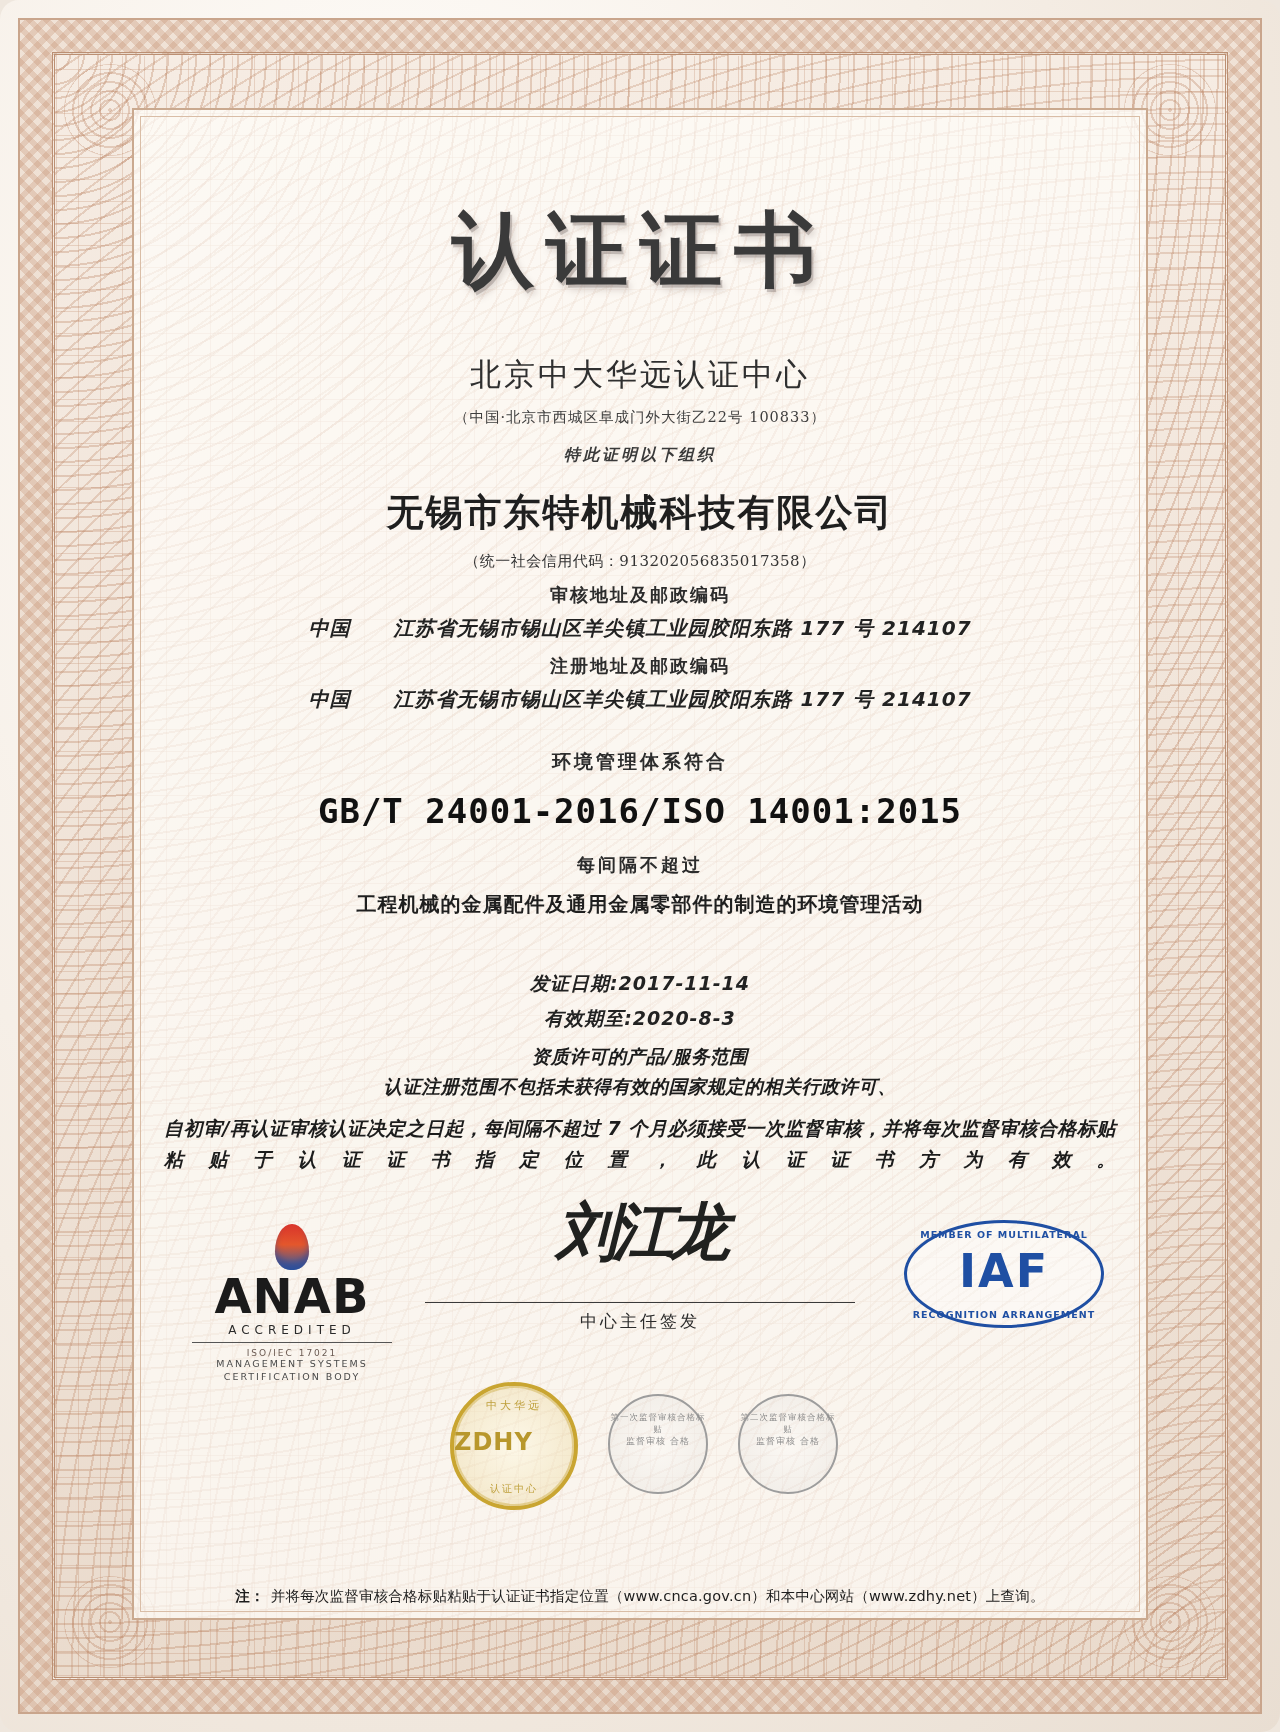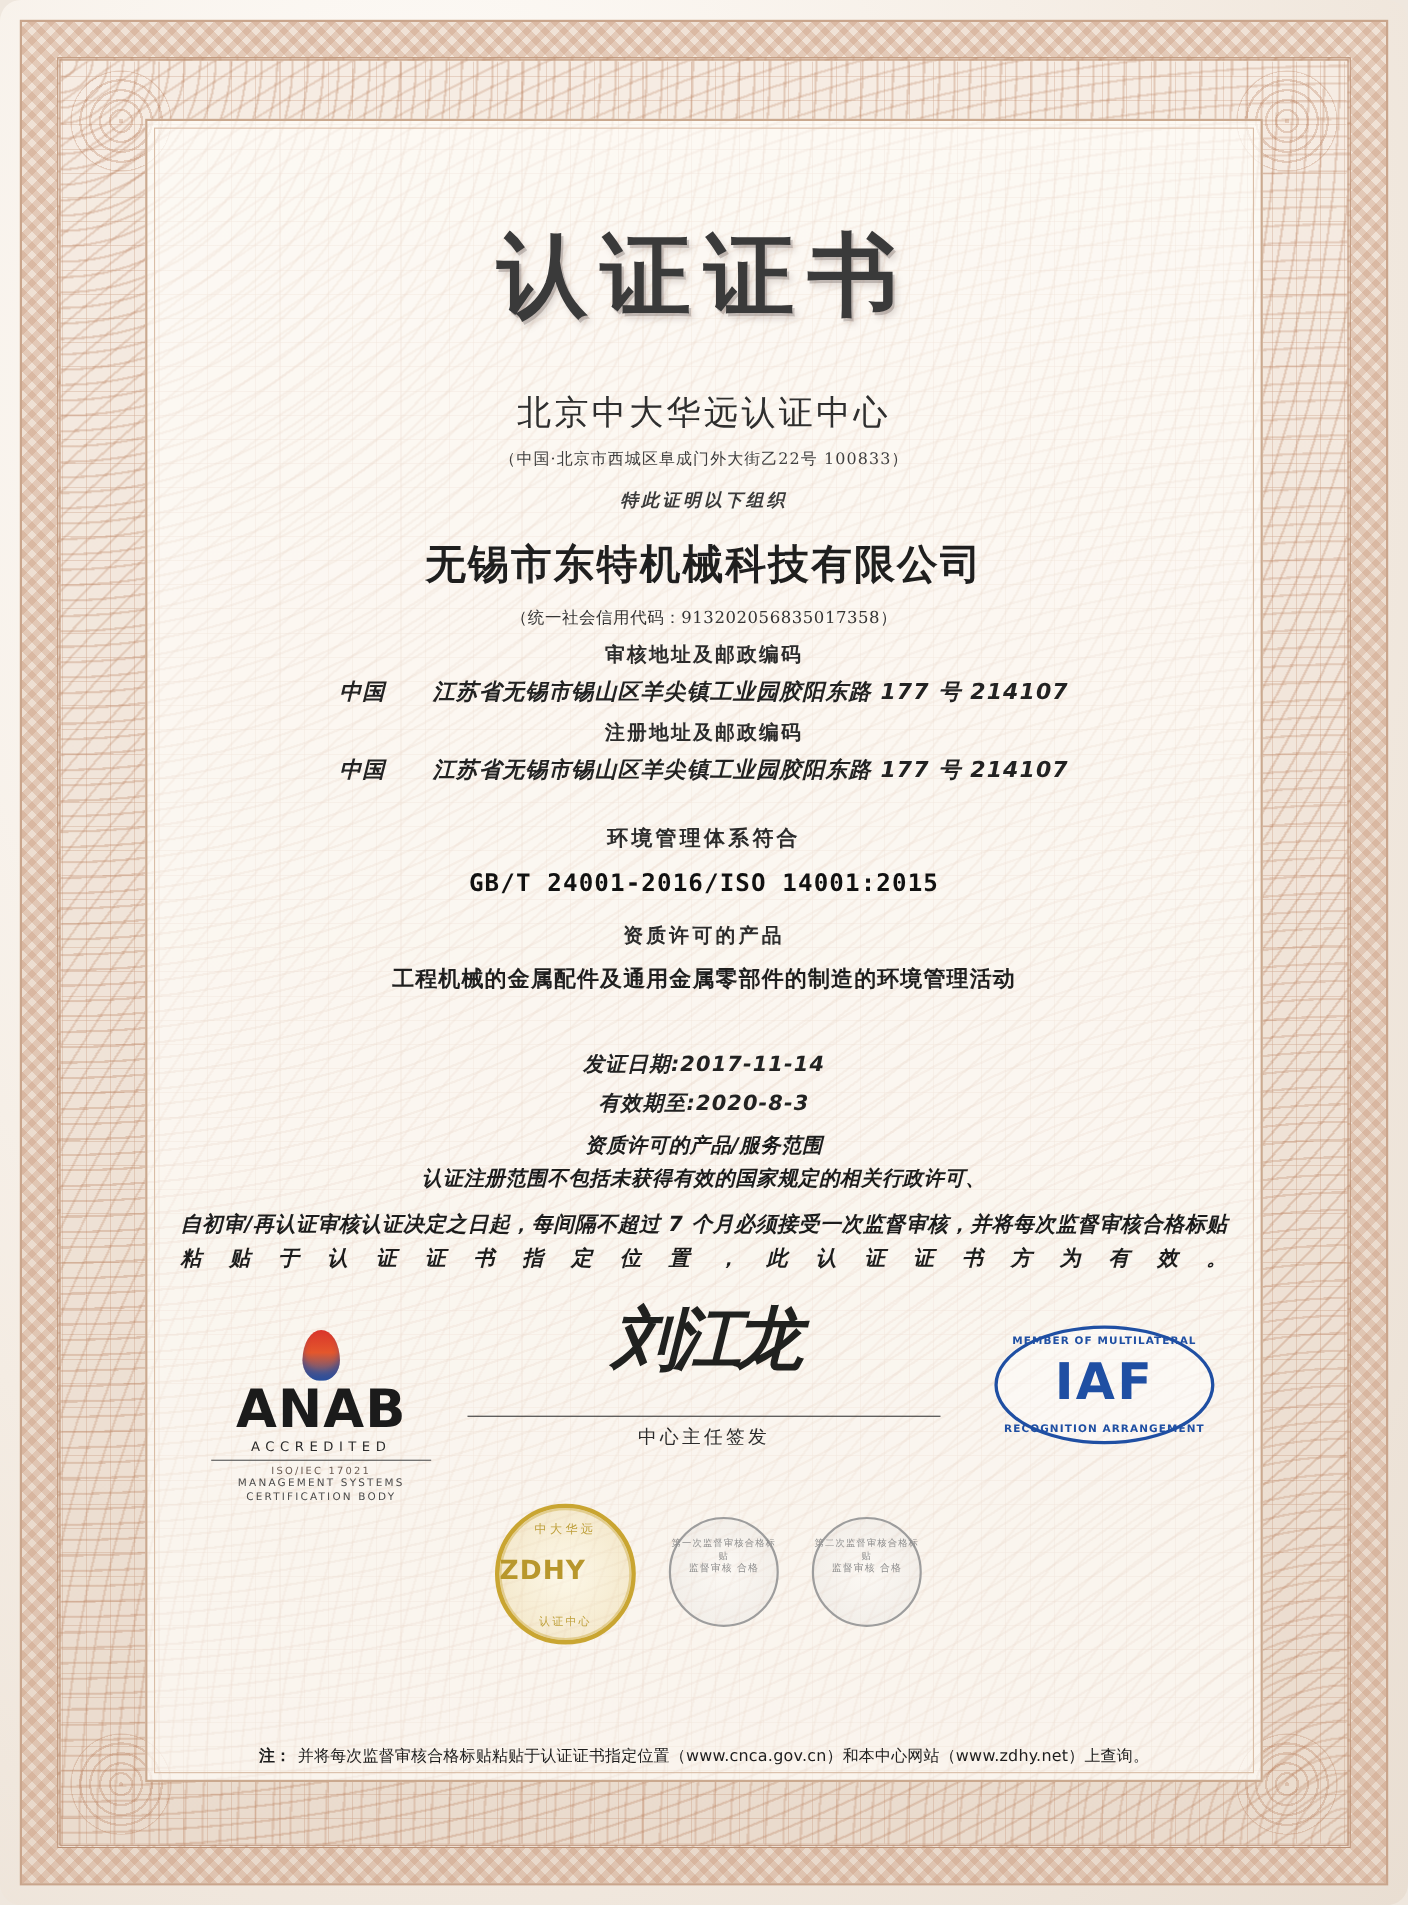--- a/index.html
+++ b/index.html
@@ -145,21 +145,21 @@
     font-family:"DejaVu Sans", sans-serif;
     font-weight:bold;
     font-size:19px;
     letter-spacing:3px;
     color:#2c2c2c;
   }
   .standard{
     margin-top:16px;
     font-family:"DejaVu Sans Mono", monospace;
     font-weight:bold;
-    font-size:22px;
+    font-size:34px;
     letter-spacing:1px;
     color:#111;
   }
   .scope-label{
     margin-top:22px;
     font-family:"DejaVu Sans", sans-serif;
     font-weight:bold;
     font-size:18px;
     letter-spacing:3px;
     color:#2c2c2c;
@@ -377,21 +377,21 @@
     </div>
 
     <div class="label-line">注册地址及邮政编码</div>
     <div class="addr-line">
       <span class="cn">中国</span><span>江苏省无锡市锡山区羊尖镇工业园胶阳东路 177 号  214107</span>
     </div>
 
     <div class="standard-label">环境管理体系符合</div>
     <div class="standard">GB/T 24001-2016/ISO 14001:2015</div>
 
-    <div class="scope-label">资质许可的产品</div>
+    <div class="scope-label">每间隔不超过</div>
     <div class="scope-text">工程机械的金属配件及通用金属零部件的制造的环境管理活动</div>
 
     <div class="dates">
       <div>发证日期:2017-11-14</div>
       <div>有效期至:2020-8-3</div>
     </div>
 
 
     <div class="note-block">
       <div>资质许可的产品/服务范围</div>

